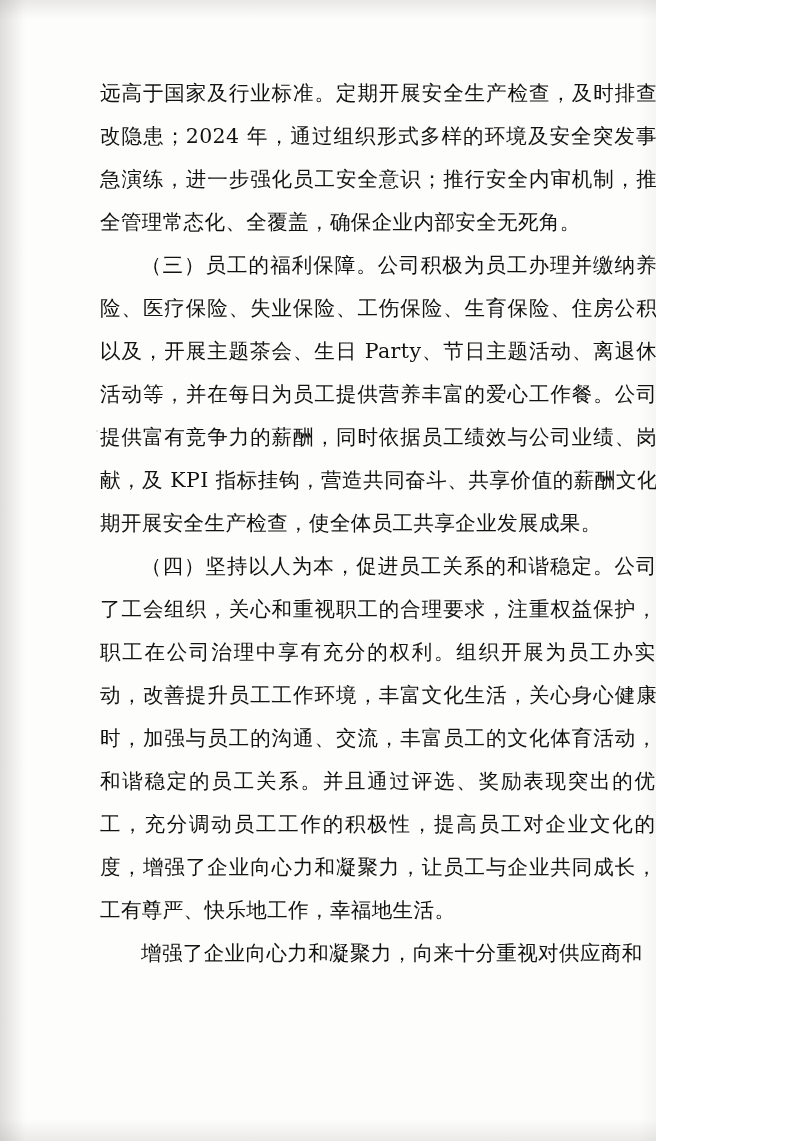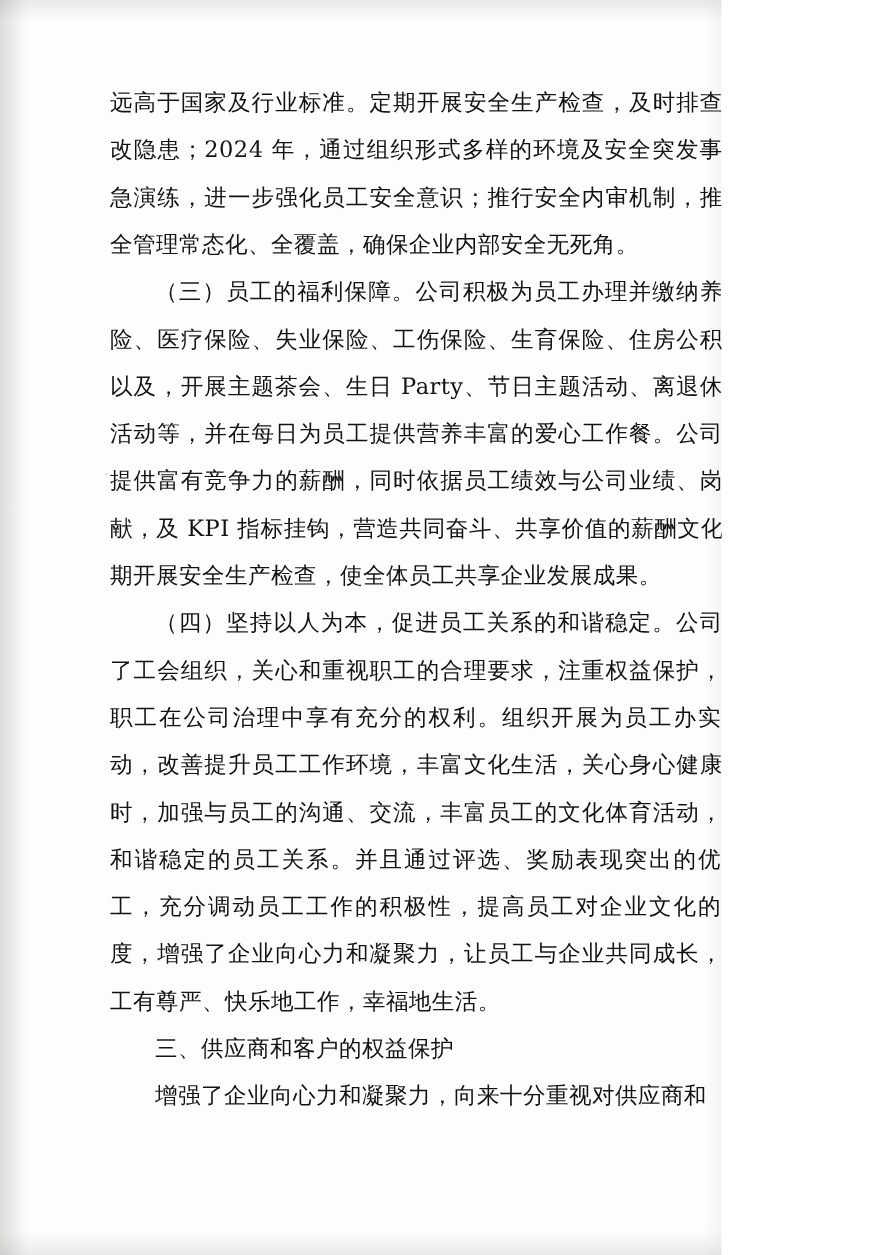--- a/index.html
+++ b/index.html
@@ -77,21 +77,20 @@
 </head>
 <body>
 
 <div class="page">
   <div class="paper-tone"></div>
 
   <div class="doc-body">
     <p class="para">远高于国家及行业标准。定期开展安全生产检查，及时排查并整改隐患；2024 年，通过组织形式多样的环境及安全突发事件应急演练，进一步强化员工安全意识；推行安全内审机制，推动安全管理常态化、全覆盖，确保企业内部安全无死角。</p>
     <p class="para indent">（三）员工的福利保障。公司积极为员工办理并缴纳养老保险、医疗保险、失业保险、工伤保险、生育保险、住房公积金。以及，开展主题茶会、生日 Party、节日主题活动、离退休慰问活动等，并在每日为员工提供营养丰富的爱心工作餐。公司不仅提供富有竞争力的薪酬，同时依据员工绩效与公司业绩、岗位贡献，及 KPI 指标挂钩，营造共同奋斗、共享价值的薪酬文化，定期开展安全生产检查，使全体员工共享企业发展成果。</p>
     <p class="para indent">（四）坚持以人为本，促进员工关系的和谐稳定。公司成立了工会组织，关心和重视职工的合理要求，注重权益保护，确保职工在公司治理中享有充分的权利。组织开展为员工办实事活动，改善提升员工工作环境，丰富文化生活，关心身心健康。同时，加强与员工的沟通、交流，丰富员工的文化体育活动，构建和谐稳定的员工关系。并且通过评选、奖励表现突出的优秀员工，充分调动员工工作的积极性，提高员工对企业文化的认同度，增强了企业向心力和凝聚力，让员工与企业共同成长，让员工有尊严、快乐地工作，幸福地生活。</p>
-    <p class="para indent">三、供应商和客户的权益保护</p>
     <p class="para indent">增强了企业向心力和凝聚力，向来十分重视对供应商和</p>
   </div>
 
   <div class="speck" style="left:780px; top:630px; width:3px; height:7px;"></div>
   <div class="speck" style="left:96px; top:430px; width:2px; height:2px;"></div>
   <div class="speck" style="left:694px; top:262px; width:2px; height:2px;"></div>
 
   <div class="edge-shadow-left"></div>
   <div class="edge-shadow-top"></div>
   <div class="edge-shadow-bottom"></div>

